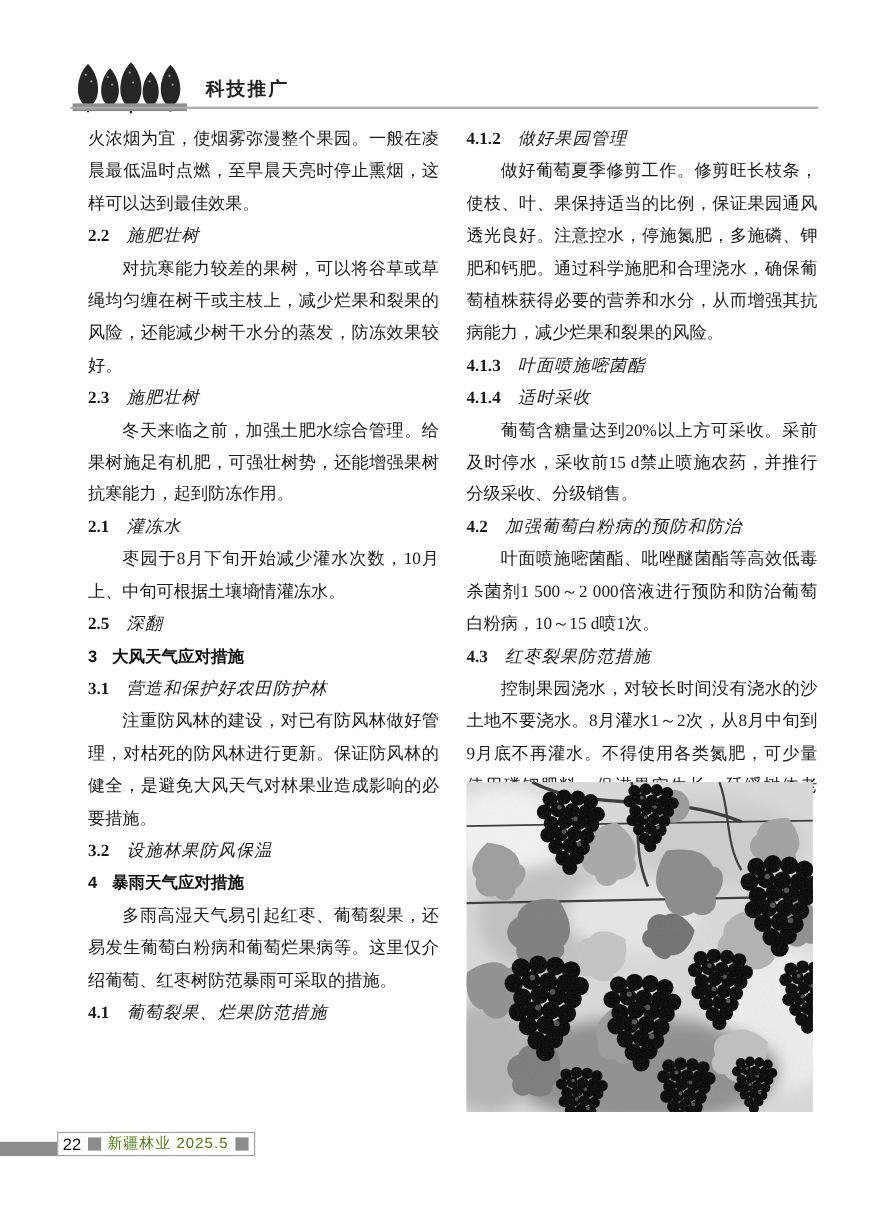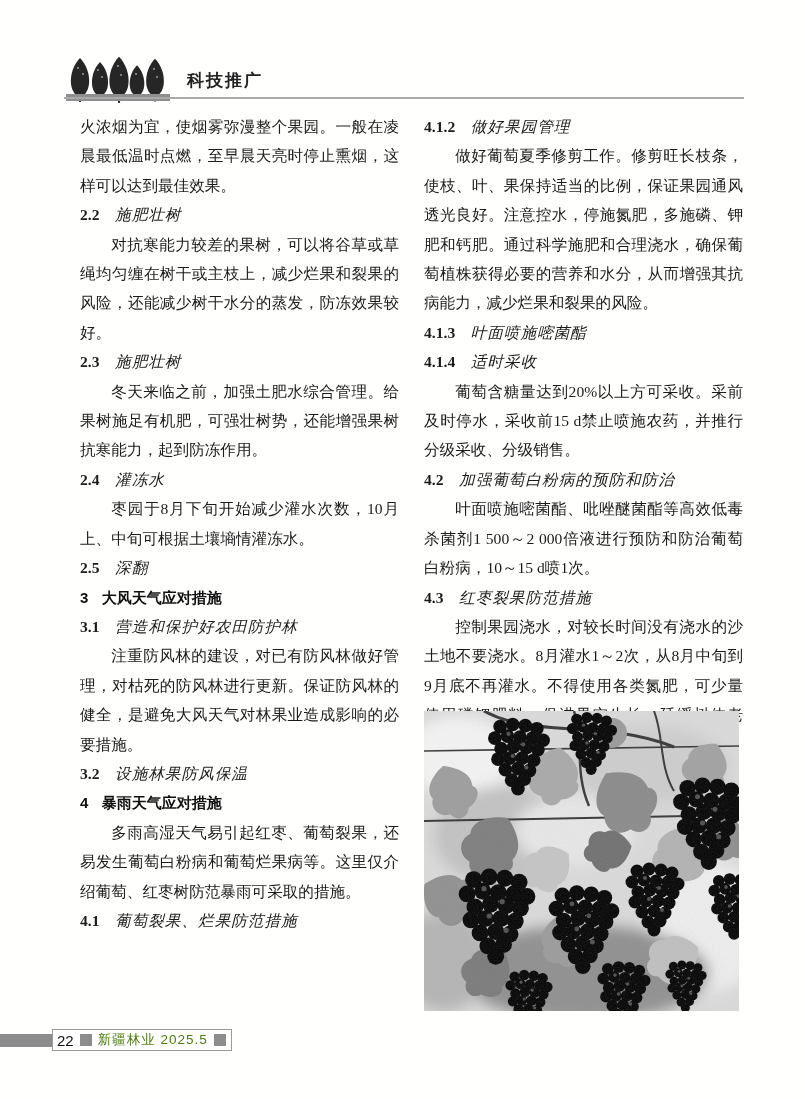--- a/index.html
+++ b/index.html
@@ -24,21 +24,21 @@
   .h1{font-family:"Liberation Sans", sans-serif;font-weight:700;font-size:15px;color:#111;}
   .h1 .num{margin-right:0.9em;}
   .h2 .num,.h3 .num{font-weight:700;margin-right:1em;}
   .h2 .title,.h3 .title{font-style:italic;letter-spacing:1px;}
 
   
   .photo{position:absolute;left:424px;top:711px;width:315px;height:300px;}
   .photo svg{display:block;}
 
   
-  .footer{position:absolute;left:0;top:1029px;height:22px;display:flex;align-items:center;
+  .footer{position:absolute;left:0;top:1029px;height:22px;display:flex;align-items:flex-end;
         font-family:"Liberation Sans", sans-serif;}
   .footer-bar{width:52px;height:13px;background:#8c8c8c;}
   .footer-box{display:flex;align-items:center;height:20px;border:1px solid #9a9a9a;
         padding:0 5px 0 4px;gap:6px;background:#fff;}
   .footer-page{font-size:15px;color:#111;}
   .footer-sq{width:12px;height:12px;background:#8c8c8c;display:inline-block;}
   .footer-journal{font-size:13.5px;color:#4d7c0f;letter-spacing:1px;}
 </style>
 </head>
 <body>
@@ -85,21 +85,21 @@
   </div>
   <div class="header-title">科技推广</div>
   <div class="header-rule"></div>
 
   <div class="col col-left" id="col-left">
       <p class="para noindent">火浓烟为宜，使烟雾弥漫整个果园。一般在凌晨最低温时点燃，至早晨天亮时停止熏烟，这样可以达到最佳效果。</p>
       <div class="h2"><span class="num">2.2</span><span class="title">施肥壮树</span></div>
       <p class="para">对抗寒能力较差的果树，可以将谷草或草绳均匀缠在树干或主枝上，减少烂果和裂果的风险，还能减少树干水分的蒸发，防冻效果较好。</p>
       <div class="h2"><span class="num">2.3</span><span class="title">施肥壮树</span></div>
       <p class="para">冬天来临之前，加强土肥水综合管理。给果树施足有机肥，可强壮树势，还能增强果树抗寒能力，起到防冻作用。</p>
-      <div class="h2"><span class="num">2.4</span><span class="title">灌冻水</span></div>
+      <div class="h2"><span class="num">2.1</span><span class="title">灌冻水</span></div>
       <p class="para">枣园于8月下旬开始减少灌水次数，10月上、中旬可根据土壤墒情灌冻水。</p>
       <div class="h2"><span class="num">2.5</span><span class="title">深翻</span></div>
       <div class="h1"><span class="num">3</span><span class="title">大风天气应对措施</span></div>
       <div class="h2"><span class="num">3.1</span><span class="title">营造和保护好农田防护林</span></div>
       <p class="para">注重防风林的建设，对已有防风林做好管理，对枯死的防风林进行更新。保证防风林的健全，是避免大风天气对林果业造成影响的必要措施。</p>
       <div class="h2"><span class="num">3.2</span><span class="title">设施林果防风保温</span></div>
       <div class="h1"><span class="num">4</span><span class="title">暴雨天气应对措施</span></div>
       <p class="para">多雨高湿天气易引起红枣、葡萄裂果，还易发生葡萄白粉病和葡萄烂果病等。这里仅介绍葡萄、红枣树防范暴雨可采取的措施。</p>
       <div class="h2"><span class="num">4.1</span><span class="title">葡萄裂果、烂果防范措施</span></div>
     </div>

